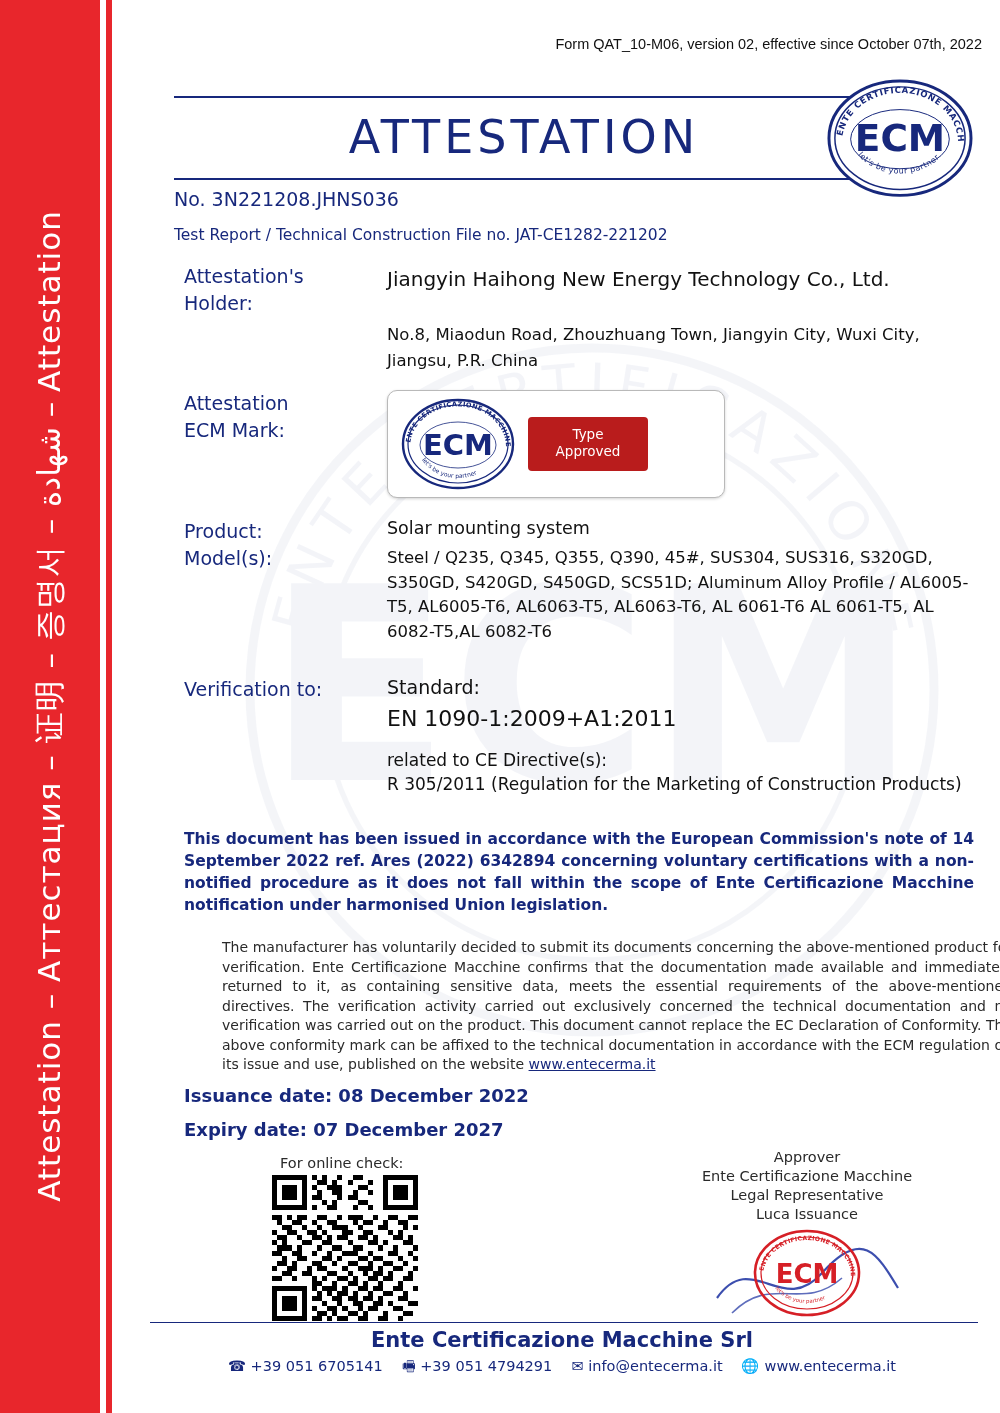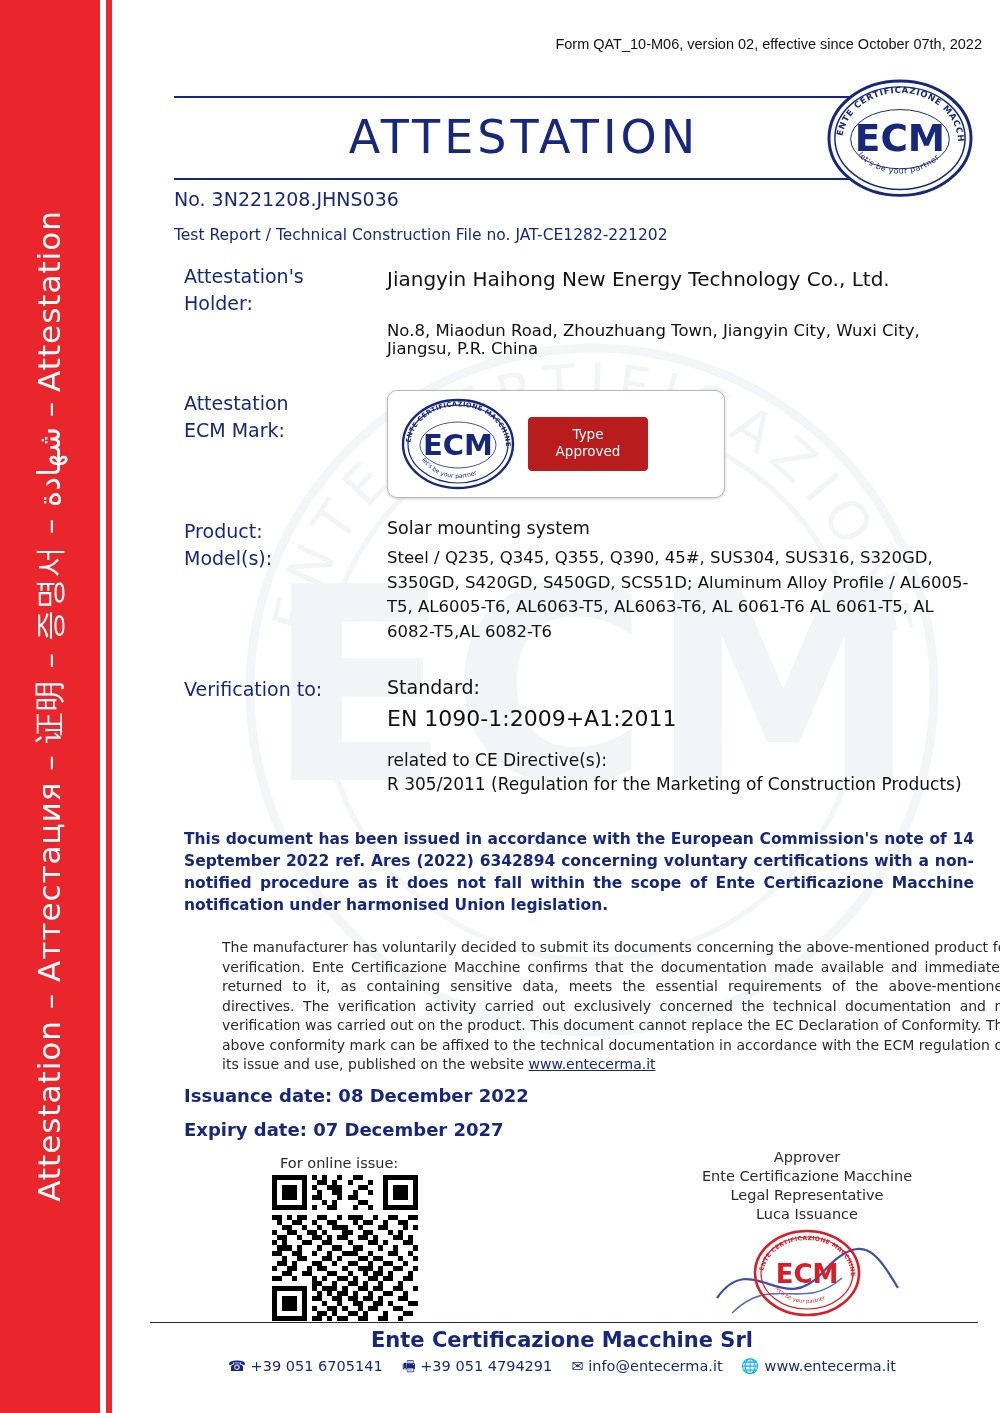--- a/index.html
+++ b/index.html
@@ -150,21 +150,21 @@
     font-family: "DejaVu Sans", sans-serif;
   }
 
   .holder-lbl { left: 72px; top: 263px; width: 200px; }
   .holder-name {
     left: 275px; top: 265px; width: 520px;
     font-size: 20px; color:#111; line-height: 29px;
   }
   .holder-addr {
     left: 275px; top: 322px; width: 560px;
-    font-size: 16.5px; line-height: 18px;
+    font-size: 16.5px; line-height: 26px;
   }
 
   .mark-lbl { left: 72px; top: 390px; width: 210px; }
 
   .mark-box {
     position: absolute;
     left: 275px; top: 390px;
     width: 336px; height: 106px;
     background: #ffffff;
     border: 1px solid #b9b9b9;
@@ -386,21 +386,21 @@
     <div class="val rel-word">related to CE Directive(s):</div>
     <div class="val rel-val">R 305/2011 (Regulation for the Marketing of Construction Products)</div>
 
     <div class="bold-note">This document has been issued in accordance with the European Commission's note of 14 September 2022 ref. Ares (2022) 6342894 concerning voluntary certifications with a non-notified procedure as it does not fall within the scope of Ente Certificazione Macchine notification under harmonised Union legislation.</div>
 
     <div class="paragraph"><span>The manufacturer has voluntarily decided to submit its documents concerning the above-mentioned product for verification. Ente Certificazione Macchine confirms that the documentation made available and immediately returned to it, as containing sensitive data, meets the essential requirements of the above-mentioned directives. The verification activity carried out exclusively concerned the technical documentation and no verification was carried out on the product. This document cannot replace the EC Declaration of Conformity. The above conformity mark can be affixed to the technical documentation in accordance with the ECM regulation on its issue and use, published on the website </span><a href="#">www.entecerma.it</a></div>
 
     <div class="issuance">Issuance date: 08 December 2022</div>
     <div class="expiry">Expiry date: 07 December 2027</div>
 
-    <div class="online-check">For online issue:</div>
+    <div class="online-check">For online check:</div>
     <div class="qr">
       <svg viewBox="0 0 29 29" xmlns="http://www.w3.org/2000/svg" shape-rendering="crispEdges">
         <rect width="29" height="29" fill="#ffffff"></rect>
         <g fill="#000000">
           <rect x="0" y="0" width="7" height="1"></rect>
             <rect x="0" y="6" width="7" height="1"></rect>
           <rect x="0" y="0" width="1" height="7"></rect>
             <rect x="6" y="0" width="1" height="7"></rect>
           <rect x="2" y="2" width="3" height="3"></rect>
           <rect x="22" y="0" width="7" height="1"></rect>

